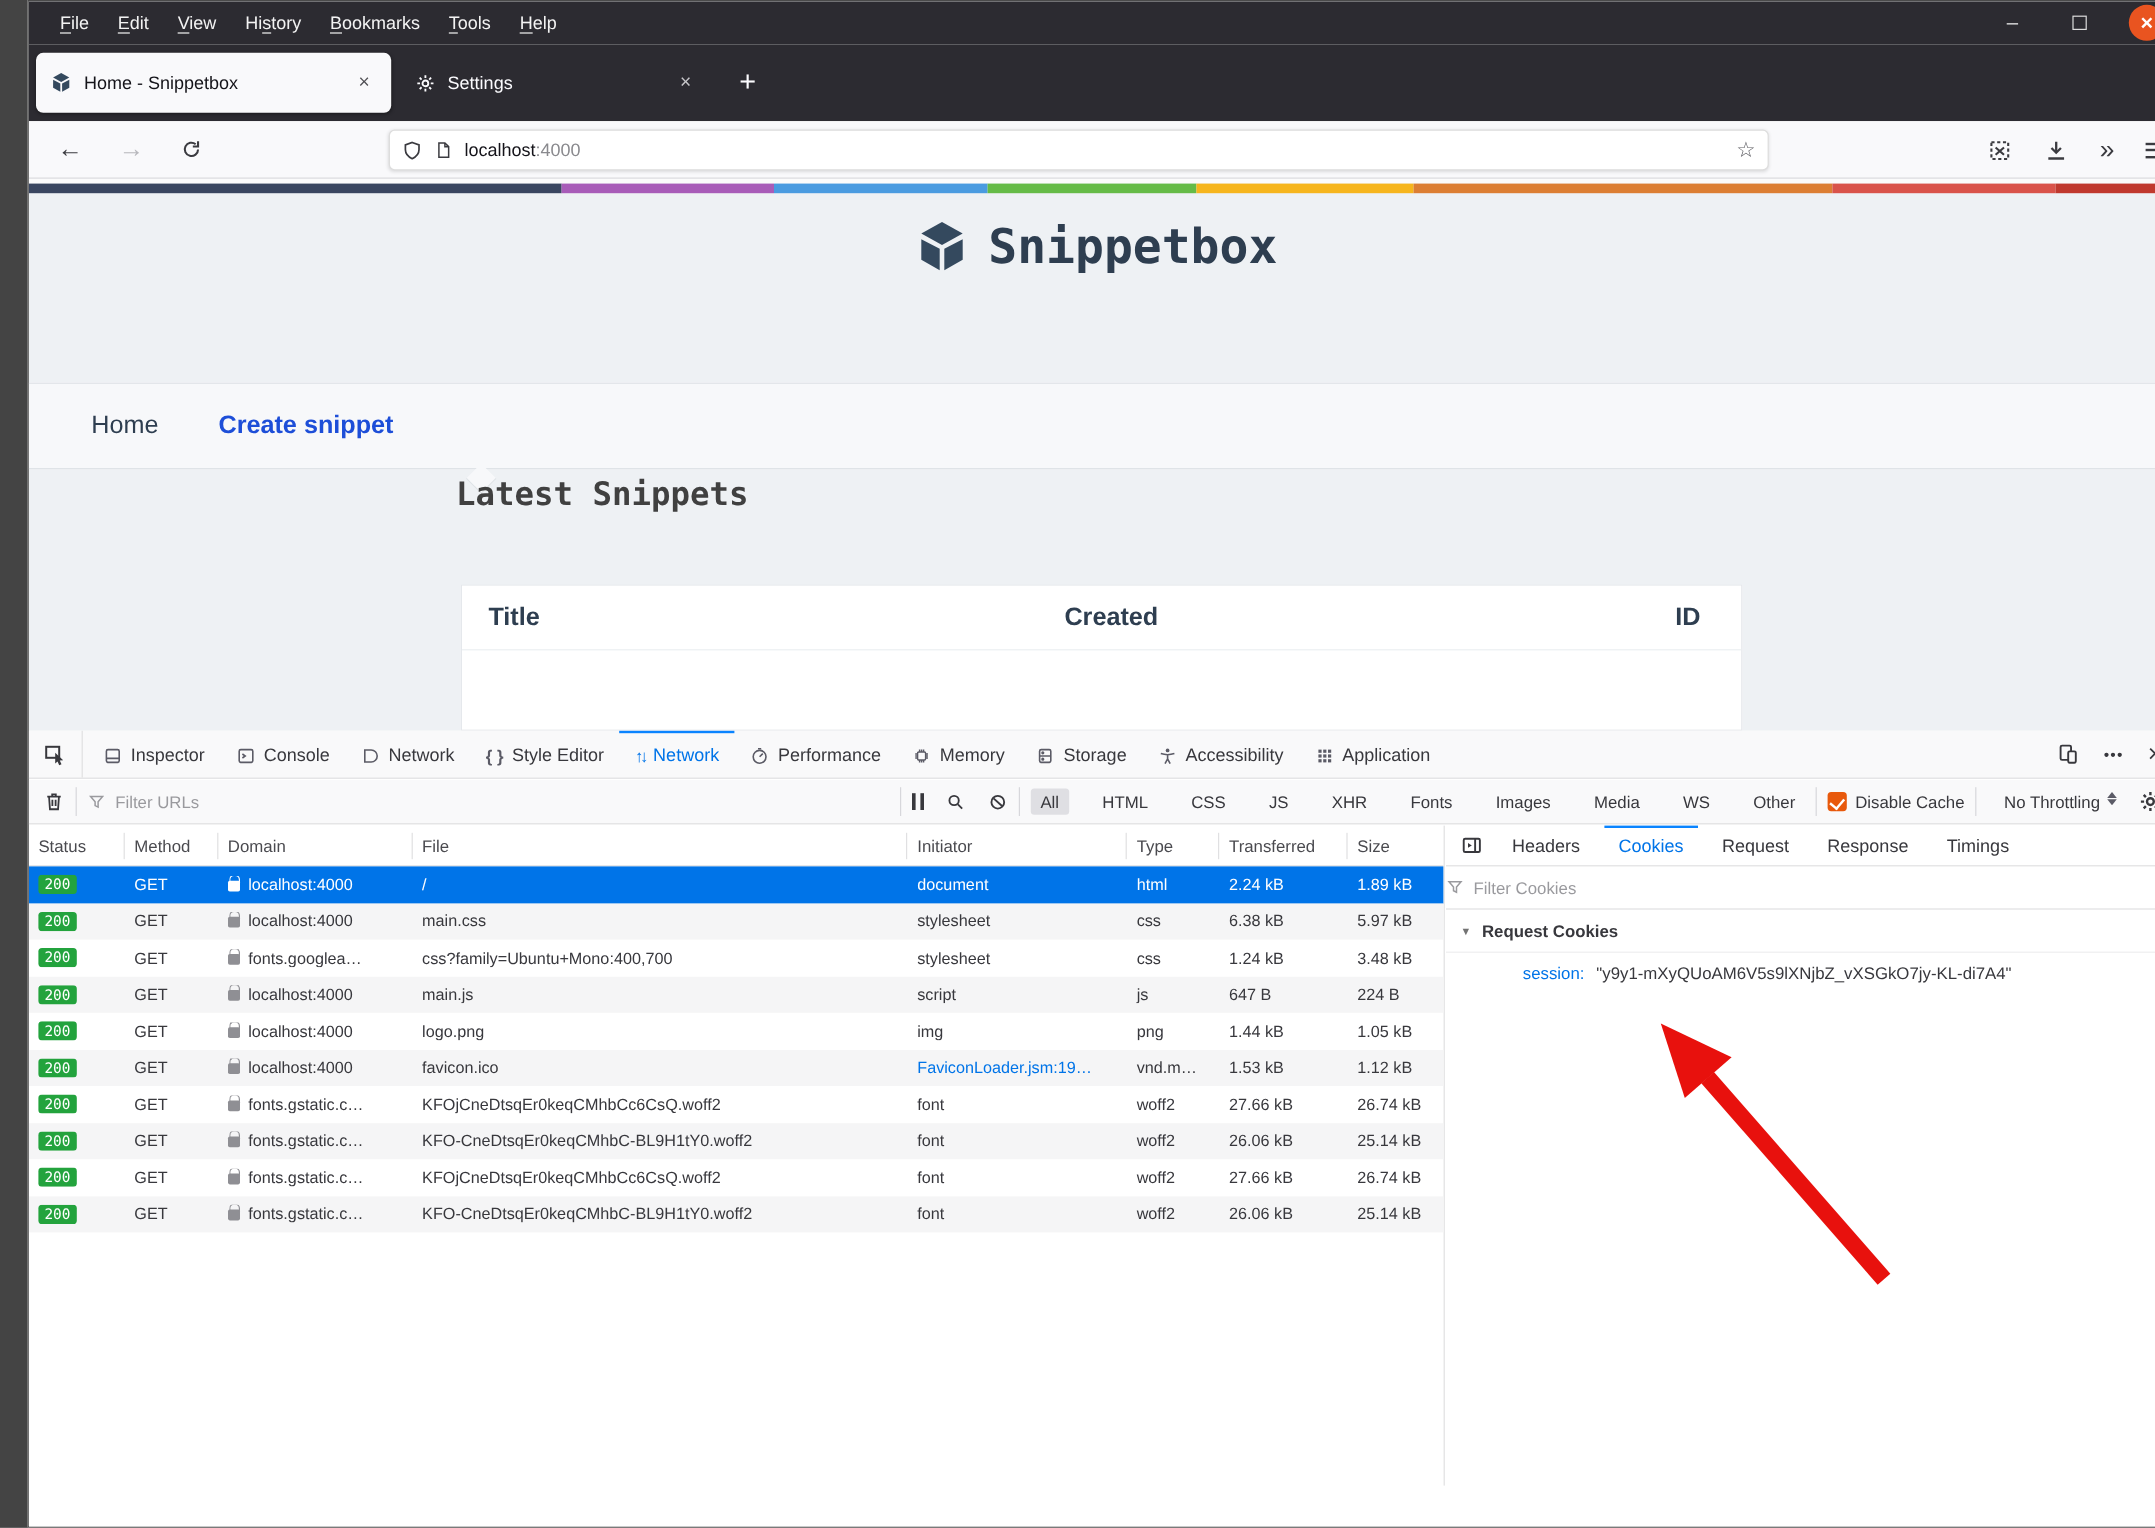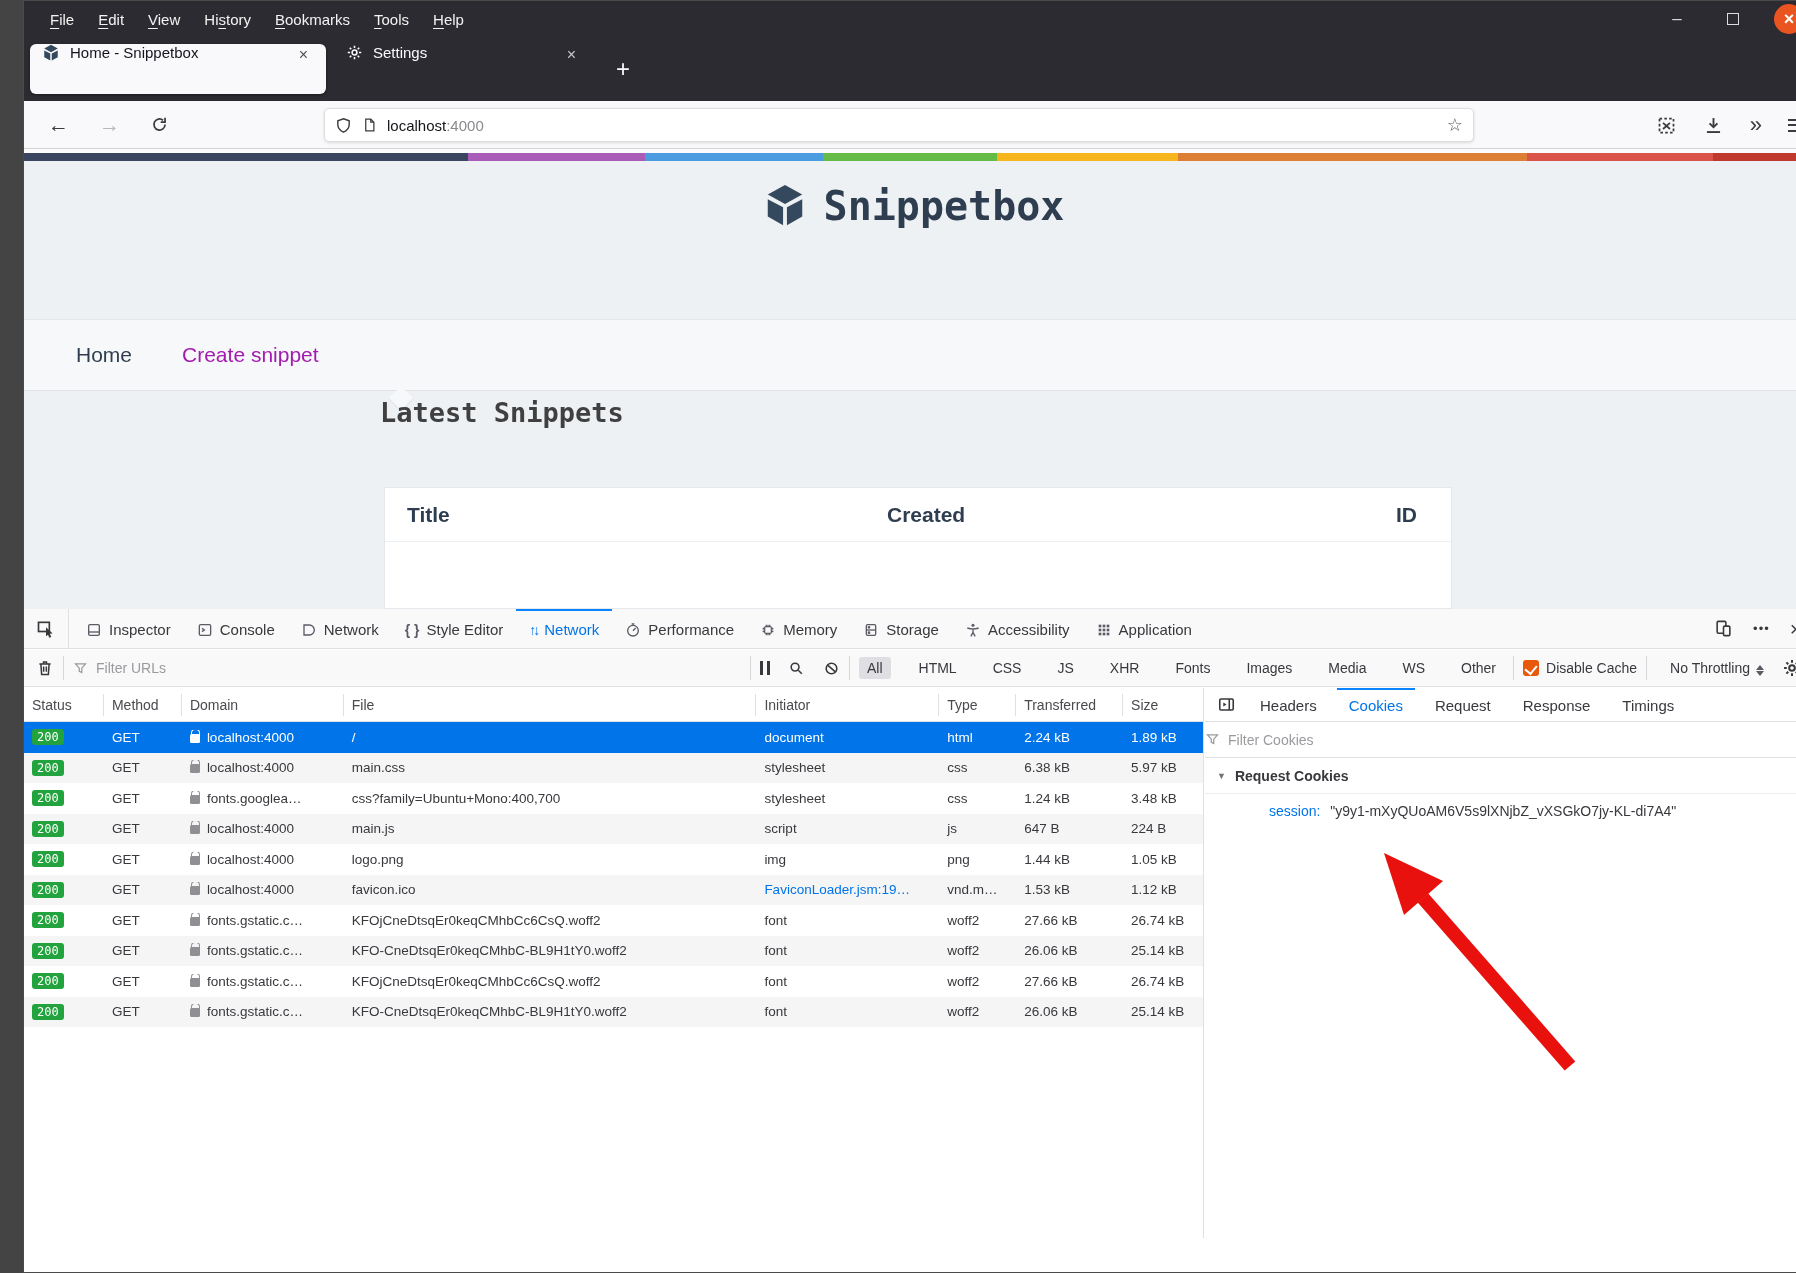--- a/index.html
+++ b/index.html
@@ -11,21 +11,21 @@
   .menubar{position:absolute;left:0;top:0;width:100%;height:36px;background:#2c2b31;display:flex;align-items:center;padding-left:14px;color:#f3f3f3;font-size:15px;}
   .menu-item{padding:4px 12px;cursor:default;}
   .accel{text-decoration:underline;text-underline-offset:3px;}
   .win-controls{position:absolute;right:14px;top:3px;display:flex;gap:26px;align-items:center;height:30px;}
   .wc{width:30px;height:30px;display:flex;align-items:center;justify-content:center;color:#ddd;font-size:17px;}
   .wc .sq{width:12px;height:12px;border:1.5px solid #ddd;}
   .wc.close{background:#e95420;border-radius:50%;color:#fff;font-size:18px;font-weight:bold;}
 
   
   .tabbar{position:absolute;left:0;top:36px;width:100%;height:64px;background:#2c2b31;display:flex;align-items:center;padding:0 6px;}
-  .tab{display:flex;align-items:flex-start;height:50px;border-radius:6px;padding:0 12px;font-size:15px;}
+  .tab{display:flex;align-items:center;height:50px;border-radius:6px;padding:0 12px;font-size:15px;}
   .tab.active{background:#f9f9fb;color:#15141a;width:296px;box-shadow:0 1px 3px rgba(0,0,0,.4);}
   .tab.inactive{color:#fbfbfe;width:260px;margin-left:8px;}
   .tab .title{flex:1;margin-left:10px;white-space:nowrap;overflow:hidden;}
   .tab .tclose{opacity:.75;font-size:16px;padding:2px 6px;border-radius:4px;}
   .newtab{color:#fbfbfe;font-size:24px;margin-left:14px;padding:0 8px;}
 
   
   .navbar{position:absolute;left:0;top:100px;width:100%;height:48px;background:#f9f9fb;border-bottom:1px solid #d4d4d8;display:flex;align-items:center;}
   .navbtn{font-size:21px;color:#3b3b40;margin-left:24px;}
   .navbtn.disabled{color:#b8b8bd;}
@@ -72,21 +72,21 @@
 
   .dt-filter{position:absolute;left:0;top:41px;width:100%;height:37px;background:#f9f9fa;border-bottom:1px solid #e0e0e2;display:flex;align-items:center;}
   .fsep{width:1px;height:24px;background:#d7d7db;margin:0 9px;}
   .filter-urls{display:flex;align-items:center;gap:8px;color:#9a9a9e;font-size:14px;}
   .pillrow{display:flex;align-items:center;gap:20px;}
   .pill{padding:3px 8px;border-radius:3px;font-size:14px;color:#38383d;}
   .pill.active{background:#dfdfe3;}
   .cachebox{display:flex;align-items:center;gap:7px;}
   .cb{width:16px;height:16px;background:#e8590c;border-radius:3px;position:relative;}
   .cb::after{content:"";position:absolute;left:4px;top:2.5px;width:6px;height:9px;border:solid #fff;border-width:0 2px 2px 0;transform:rotate(40deg);}
-  .throttle{display:flex;align-items:flex-end;gap:6px;margin:0 14px;}
+  .throttle{display:flex;align-items:flex-start;gap:6px;margin:0 14px;}
   .updown{display:flex;flex-direction:column;gap:1px;}
   .updown i{display:block;width:0;height:0;border-left:4px solid transparent;border-right:4px solid transparent;}
   .updown .u{border-bottom:5px solid #5b5b66;}
   .updown .d{border-top:5px solid #5b5b66;}
 
   .dt-main{position:absolute;left:0;top:79px;width:100%;height:550px;}
   .netlist{position:absolute;left:0;top:0;width:1180px;height:100%;border-right:1px solid #e0e0e2;overflow:hidden;}
   .nl-head{display:flex;height:34px;align-items:center;border-bottom:1px solid #e0e0e2;color:#4a4a4f;}
   .hcell{padding-left:8px;border-right:1px solid #e0e0e2;height:22px;line-height:22px;}
   .c0{width:80px;} .c1{width:78px;} .c2{width:162px;} .c3{width:413px;} .c4{width:183px;} .c5{width:77px;} .c6{width:107px;} .c7{width:80px;border-right:none;}
@@ -235,21 +235,21 @@
         <svg width="46" height="46" viewBox="0 0 24 24" fill="#34495e">
             <polygon points="12,1 21,6 12,11 3,6"></polygon>
             <polygon points="3,8.5 11,12.7 11,22 3,17.5"></polygon>
             <polygon points="21,8.5 13,12.7 13,22 21,17.5"></polygon>
           </svg>
       </span>
       <span class="brand">Snippetbox</span>
     </div>
     <div class="sitenav">
       <span class="nav-home">Home</span>
-      <span class="nav-create" style="color:#a21caf;">Create snippet</span>
+      <span class="nav-create" style="color:#1d4ed8;font-weight:bold;">Create snippet</span>
     </div>
     <div class="notch"></div>
     <div class="latest">Latest Snippets</div>
     <div class="card">
       <div class="thead">
         <span class="th-title">Title</span>
         <span class="th-created">Created</span>
         <span class="th-id">ID</span>
       </div>
     </div>

